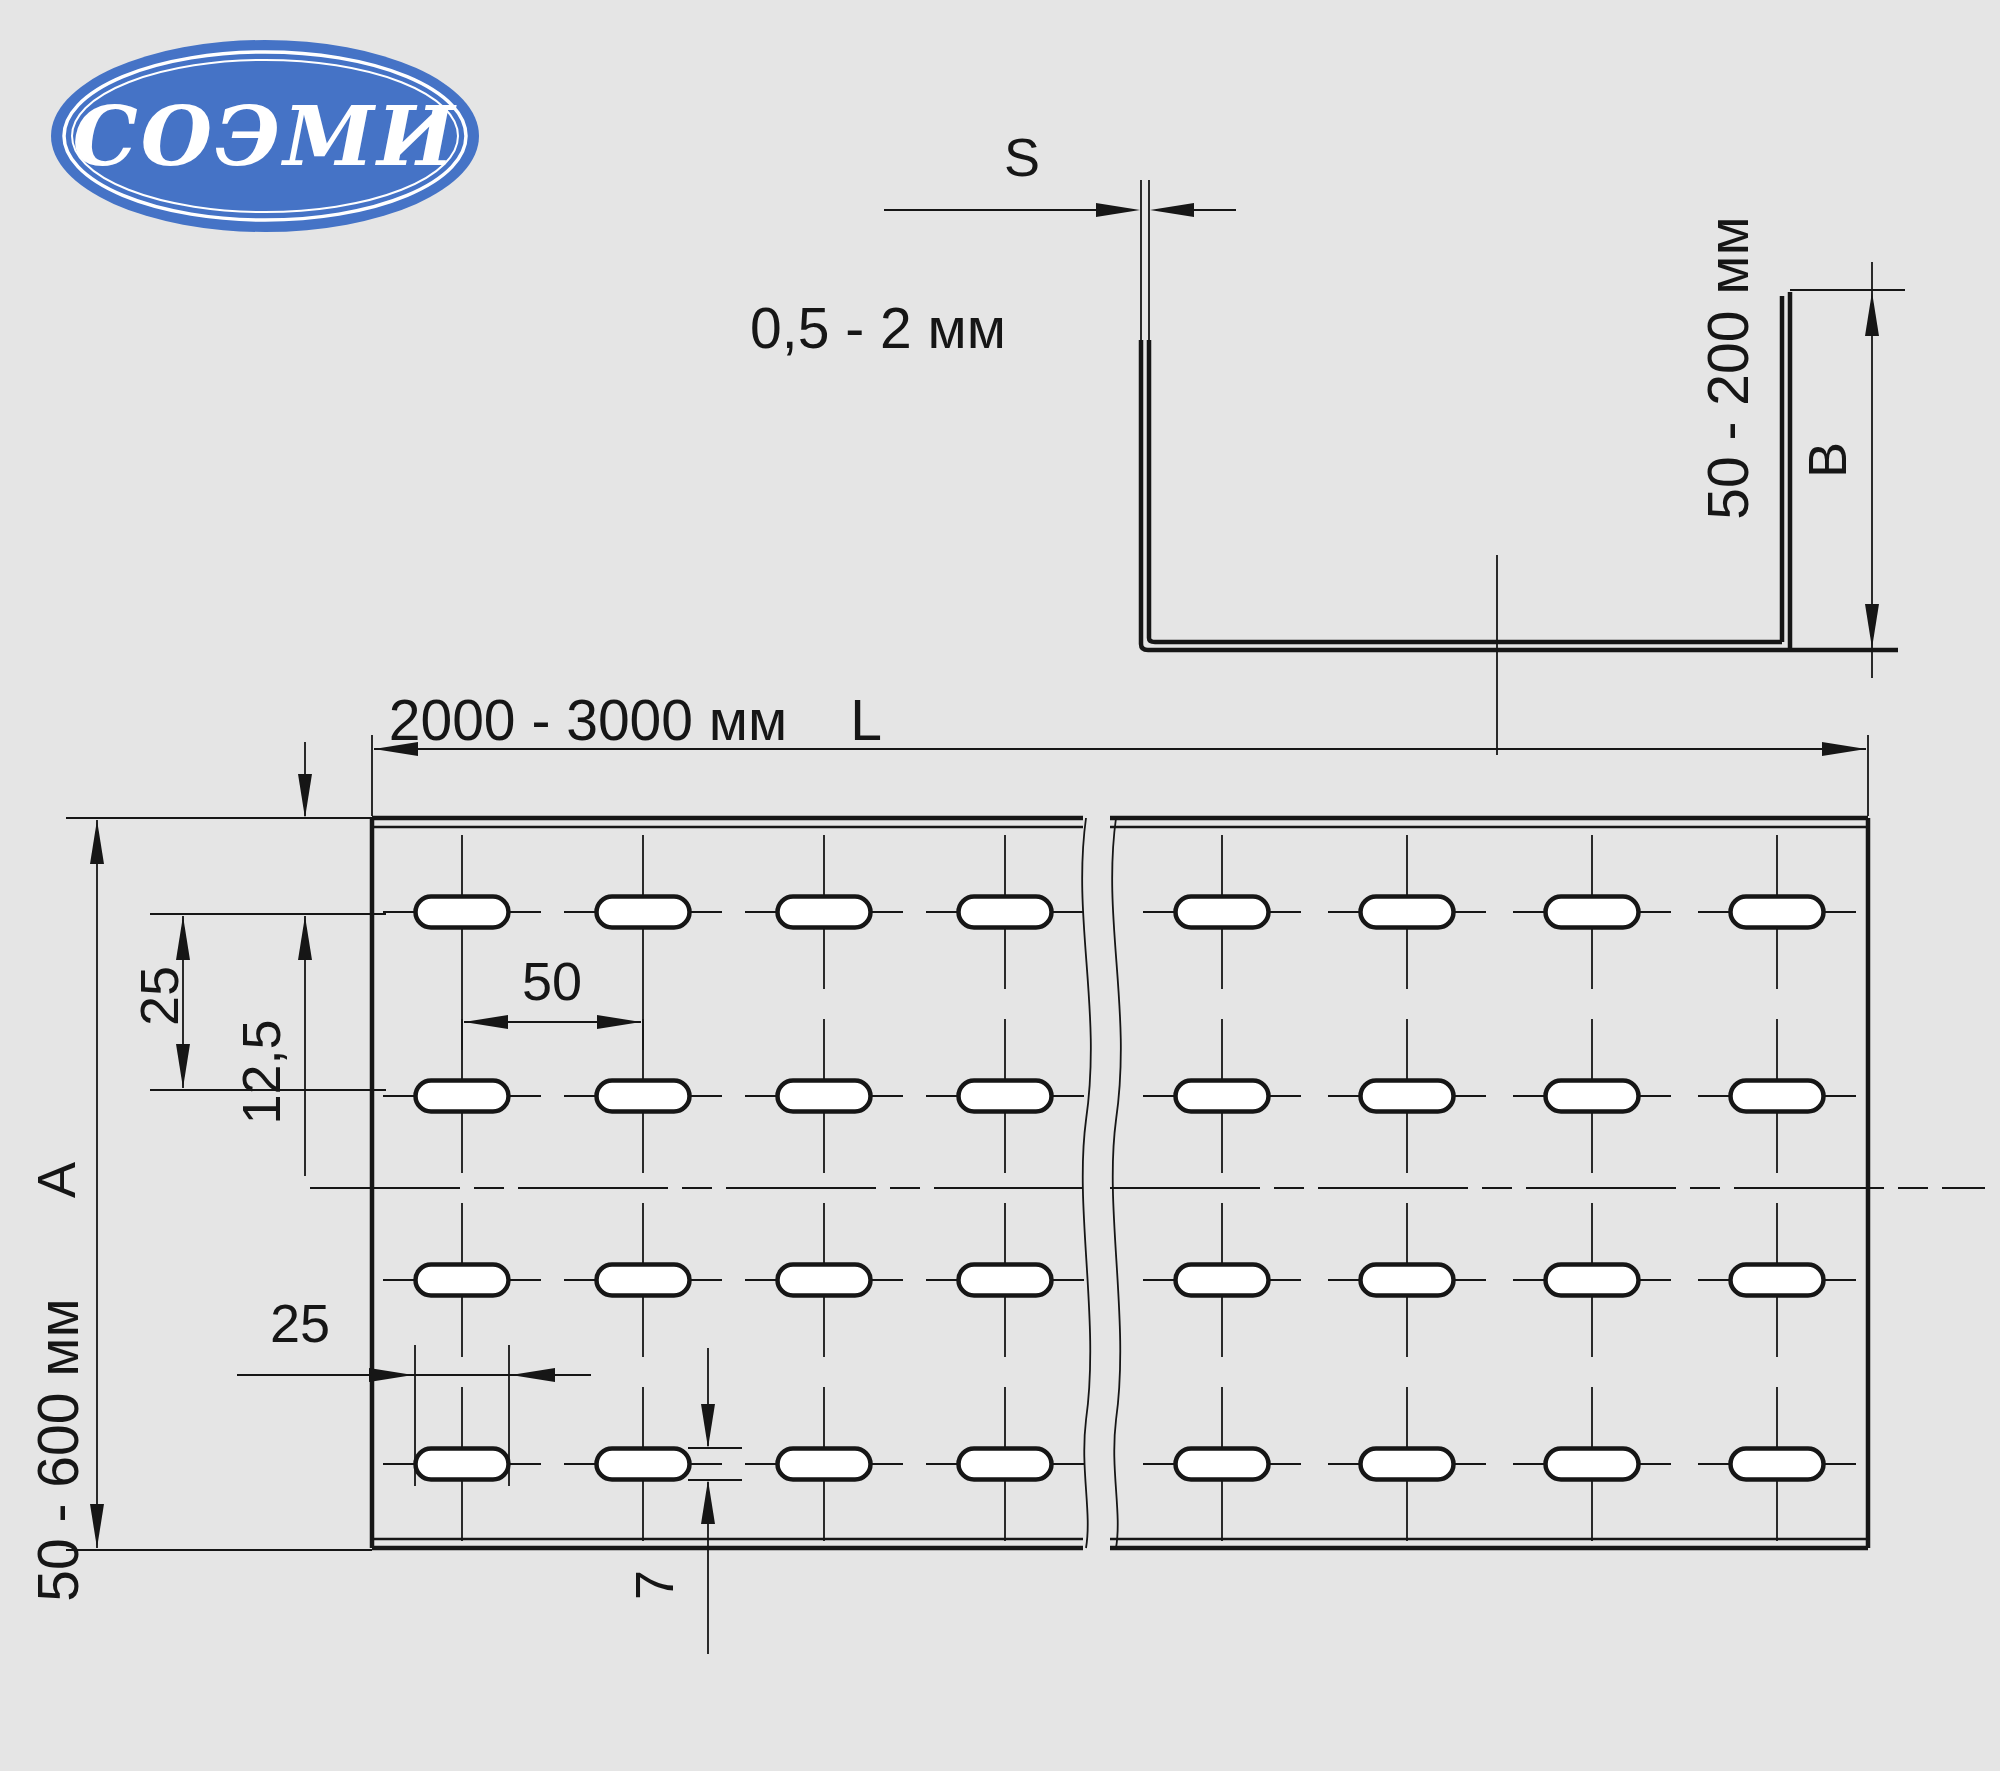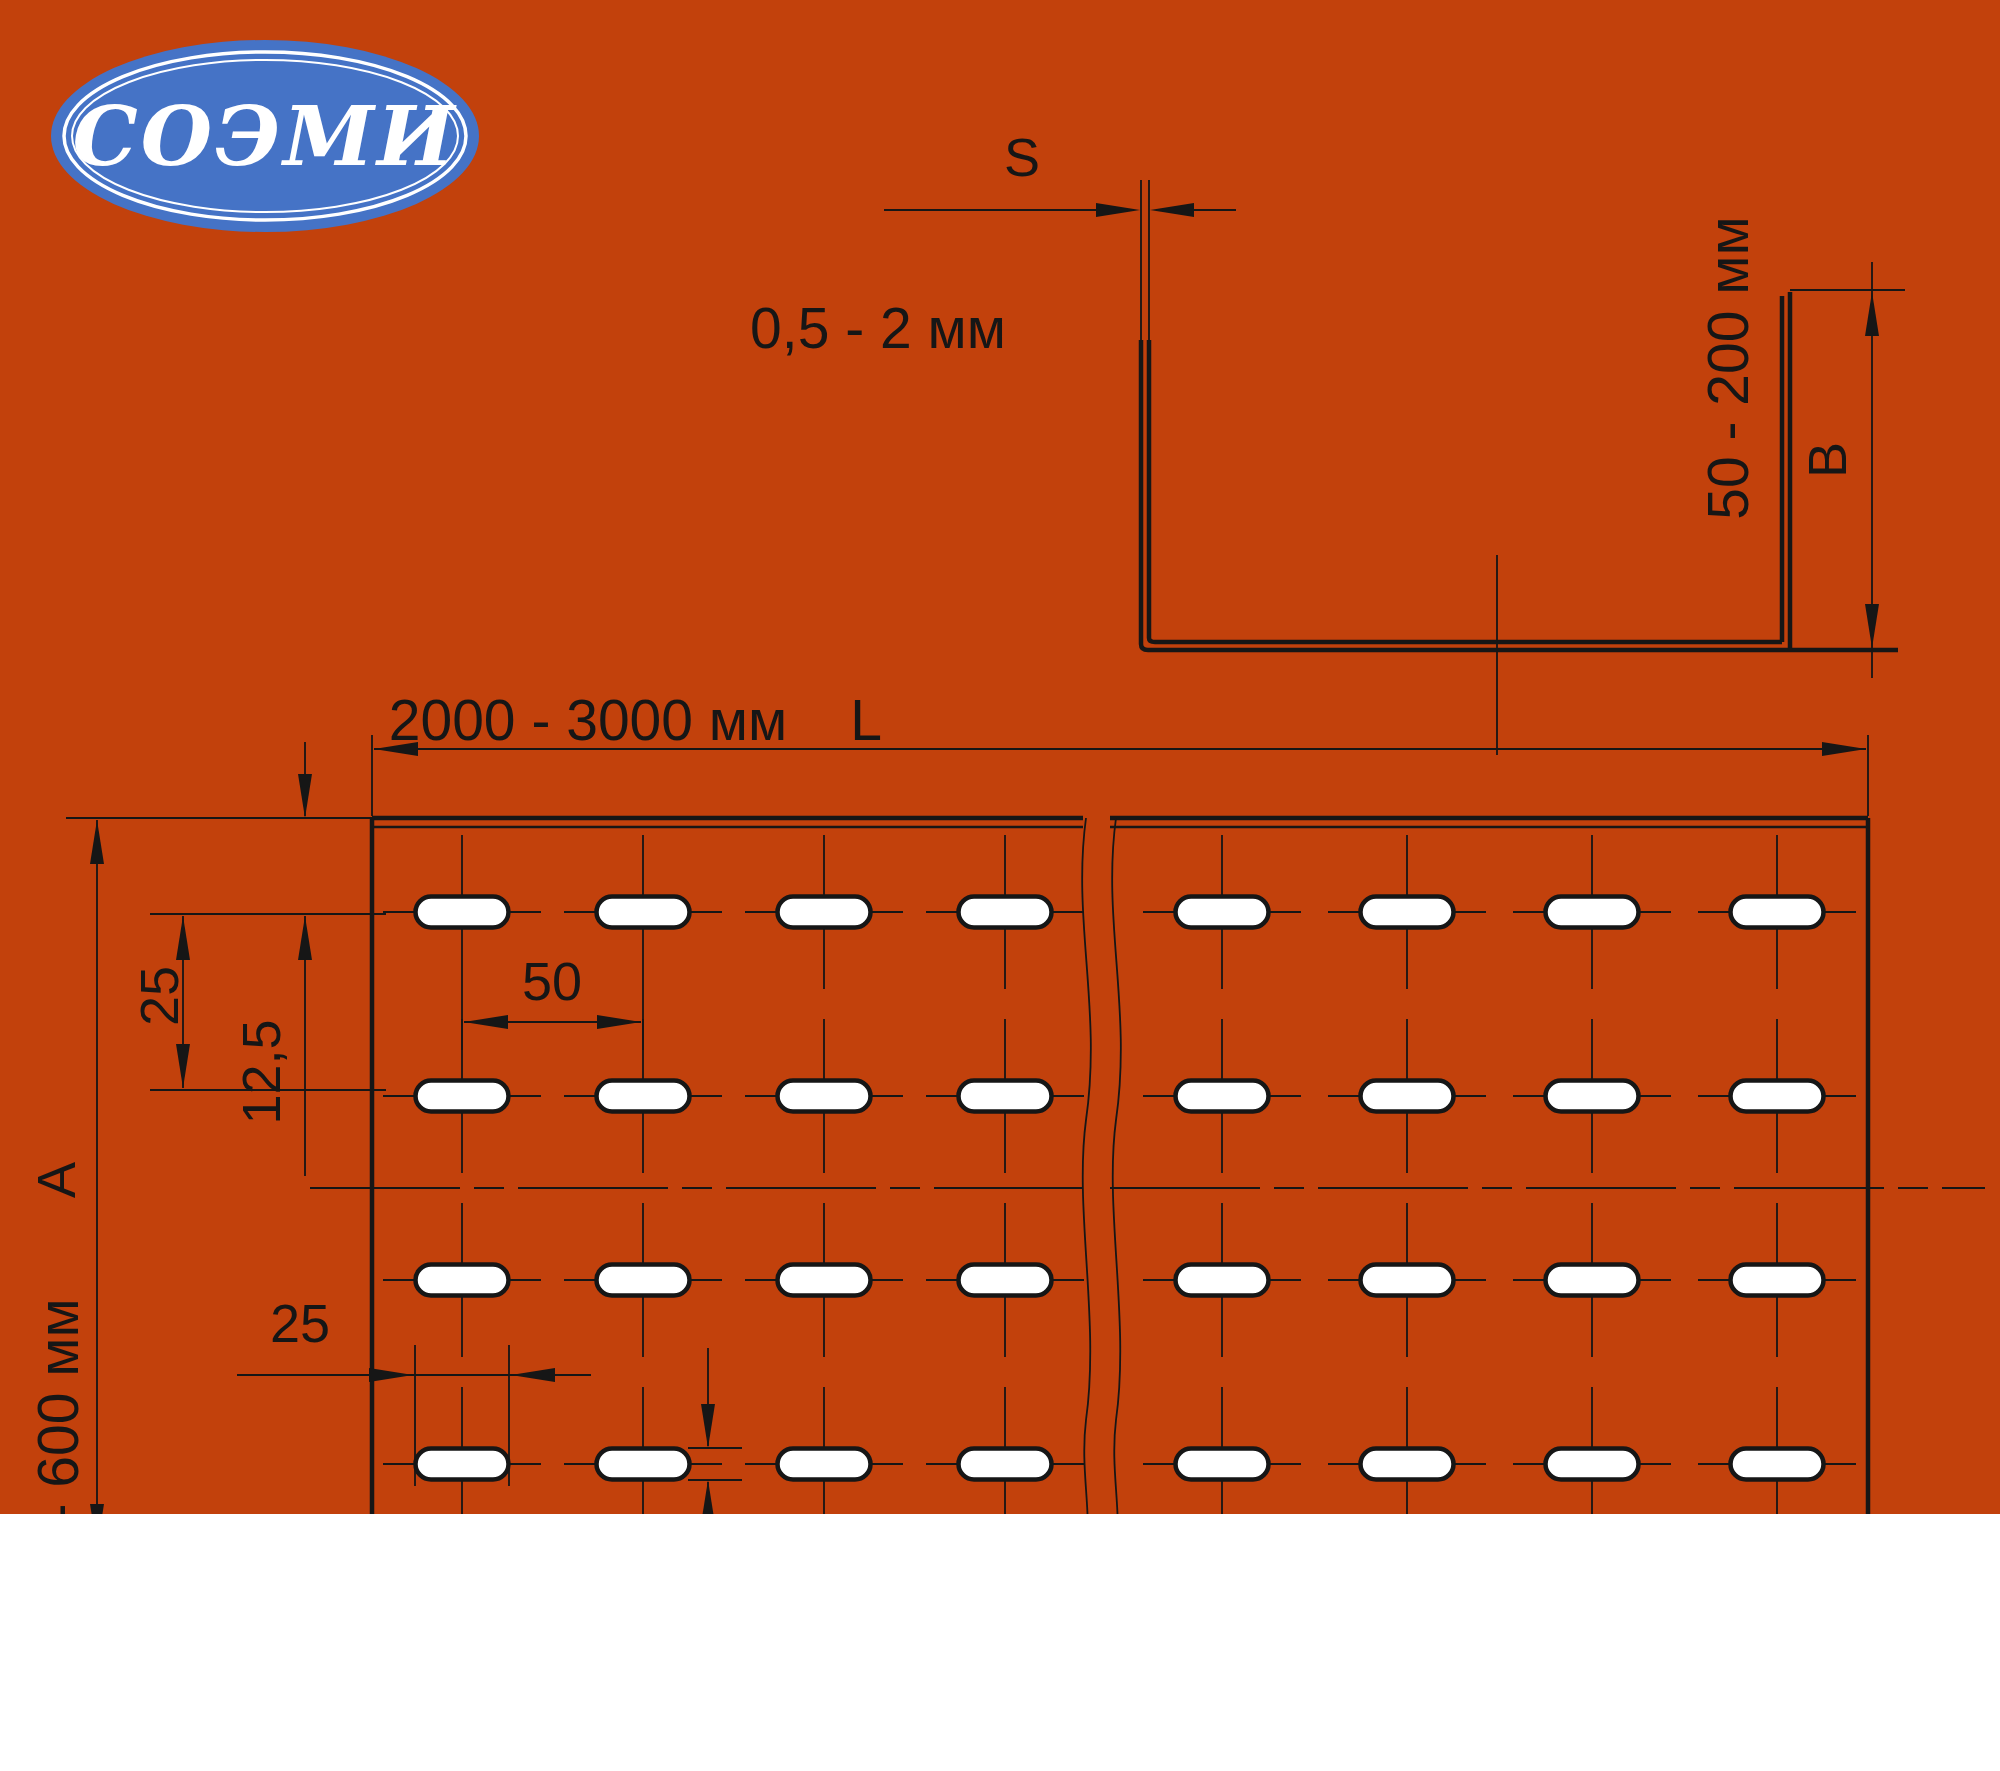--- a/index.html
+++ b/index.html
@@ -1,16 +1,16 @@
 <!DOCTYPE html>
 <html><head>
 <meta charset="utf-8">
 <style>
   html,body{margin:0;padding:0;background:#ffffff;}
-  .stage{position:relative;width:2000px;height:1514px;background:#c2410c;overflow:hidden;}
+  .stage{position:relative;width:2000px;height:1771px;background:#e5e5e5;overflow:hidden;}
   svg{display:block;}
   .thin{stroke:#161616;stroke-width:1.8;fill:none;}
   .thick{stroke:#161616;stroke-width:4.5;fill:none;stroke-linejoin:round;}
   .mid{stroke:#161616;stroke-width:2.4;fill:none;}
   .slot{fill:#ffffff;stroke:#161616;stroke-width:4.5;}
   .arr{fill:#161616;stroke:none;}
   .cl{stroke:#161616;stroke-width:1.8;fill:none;stroke-dasharray:150 14 30 14;}
   .dim{font-family:"Liberation Sans", sans-serif;font-size:54px;fill:#161616;}
   .big{font-family:"Liberation Sans", sans-serif;font-size:57px;fill:#161616;}
   .logo-text{font-family:"DejaVu Serif", serif;font-style:italic;font-weight:600;

